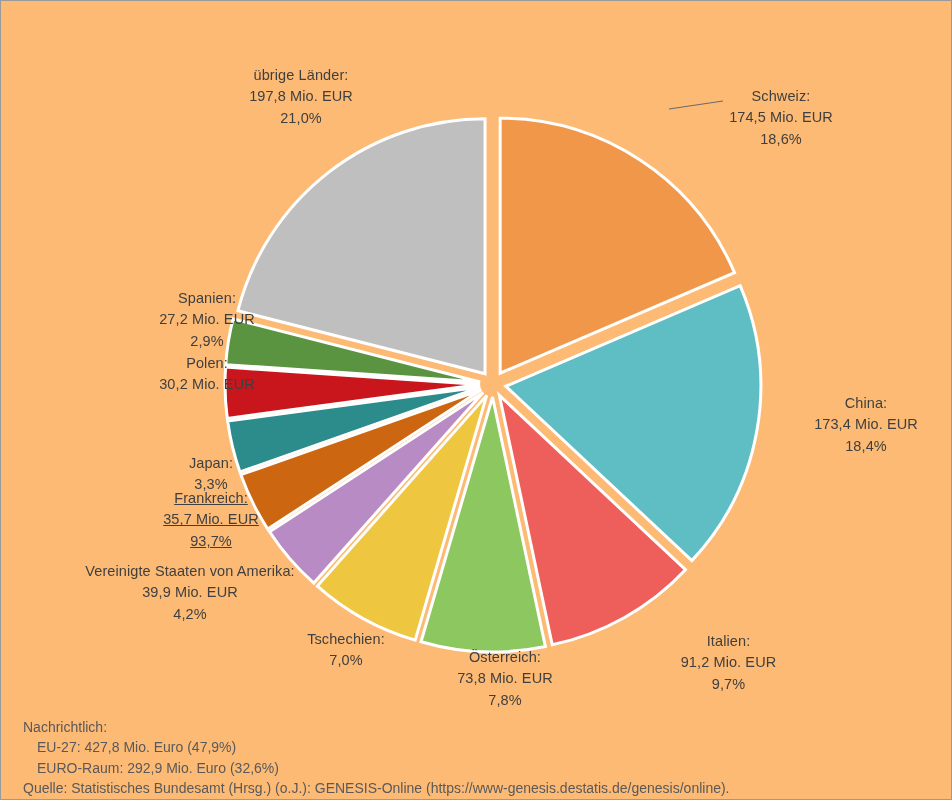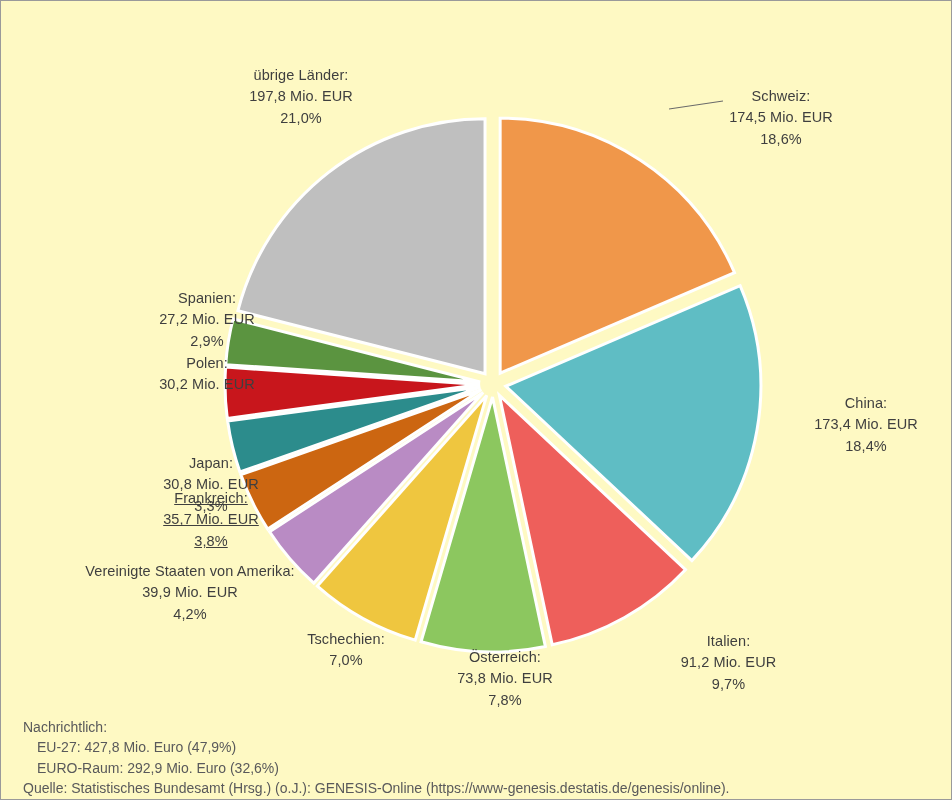--- a/index.html
+++ b/index.html
@@ -7,21 +7,21 @@
     padding: 0;
     background: #ffffff;
   }
   body {
     font-family: "Liberation Sans", sans-serif;
   }
   #page {
     position: relative;
     width: 952px;
     height: 800px;
-    background: #fef9c3;
+    background: #fdba74;
     border: 1px solid #9a9a9a;
     box-sizing: border-box;
     overflow: hidden;
   }
   #chart-area {
     position: absolute;
     left: 0;
     top: 0;
     width: 952px;
     height: 800px;
@@ -121,26 +121,25 @@
 
     <div class="slice-label lbl-center" style="left:84px; top:560px; width:210px;">
       <span class="ln">Vereinigte Staaten von Amerika:</span>
       <span class="ln">39,9 Mio. EUR</span>
       <span class="ln">4,2%</span>
     </div>
 
     <div class="slice-label lbl-center" style="left:130px; top:487px; width:160px;text-decoration:underline;">
       <span class="ln">Frankreich:</span>
       <span class="ln">35,7 Mio. EUR</span>
-      <span class="ln">3,8%</span>
+      <span class="ln">93,7%</span>
     </div>
 
     <div class="slice-label lbl-center" style="left:130px; top:417px; width:160px;margin-top:35px;">
       <span class="ln">Japan:</span>
-      <span class="ln">30,8 Mio. EUR</span>
       <span class="ln">3,3%</span>
     </div>
 
     <div class="slice-label lbl-center" style="left:126px; top:352px; width:160px;">
       <span class="ln">Polen:</span>
       <span class="ln">30,2 Mio. EUR</span>
     </div>
 
     <div class="slice-label lbl-center" style="left:126px; top:287px; width:160px;">
       <span class="ln">Spanien:</span>

